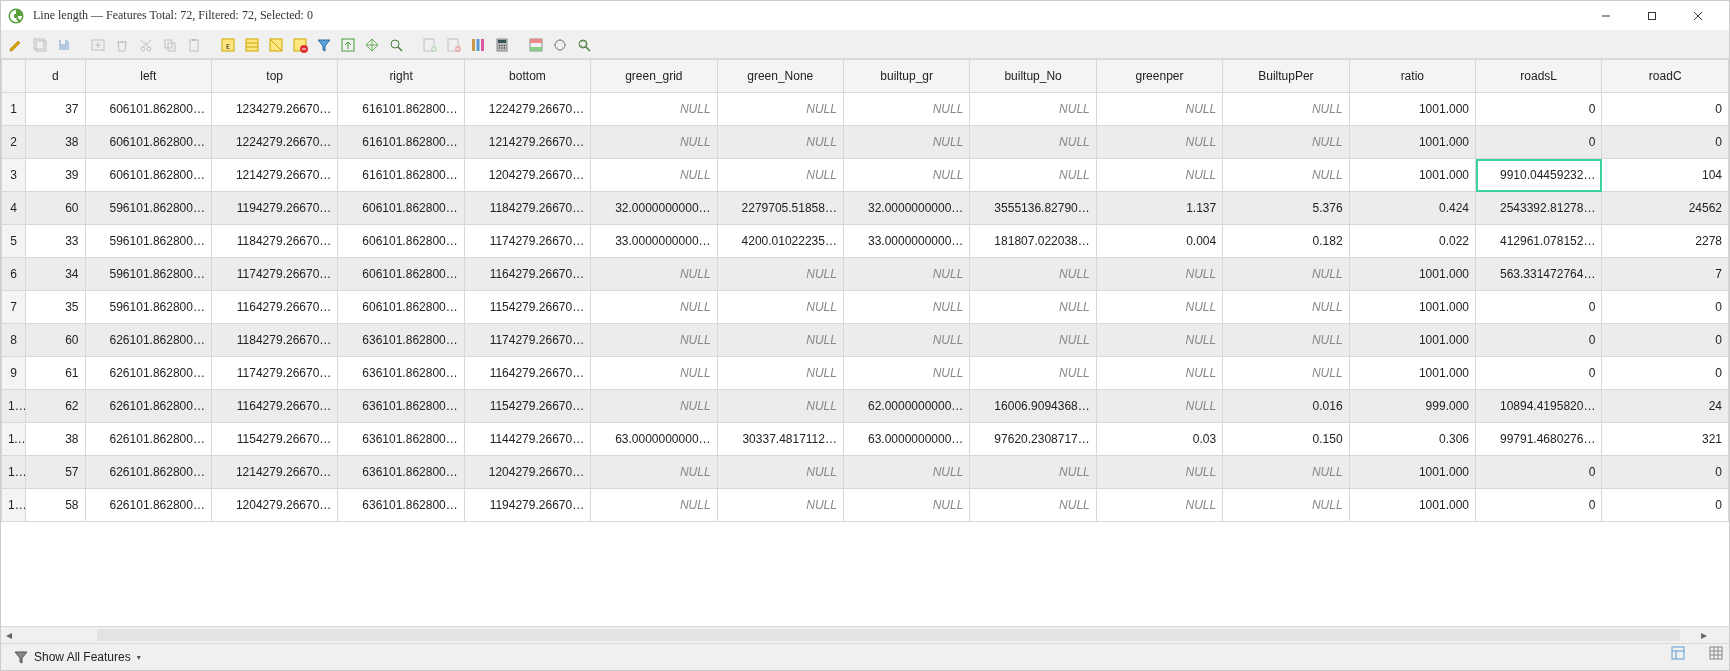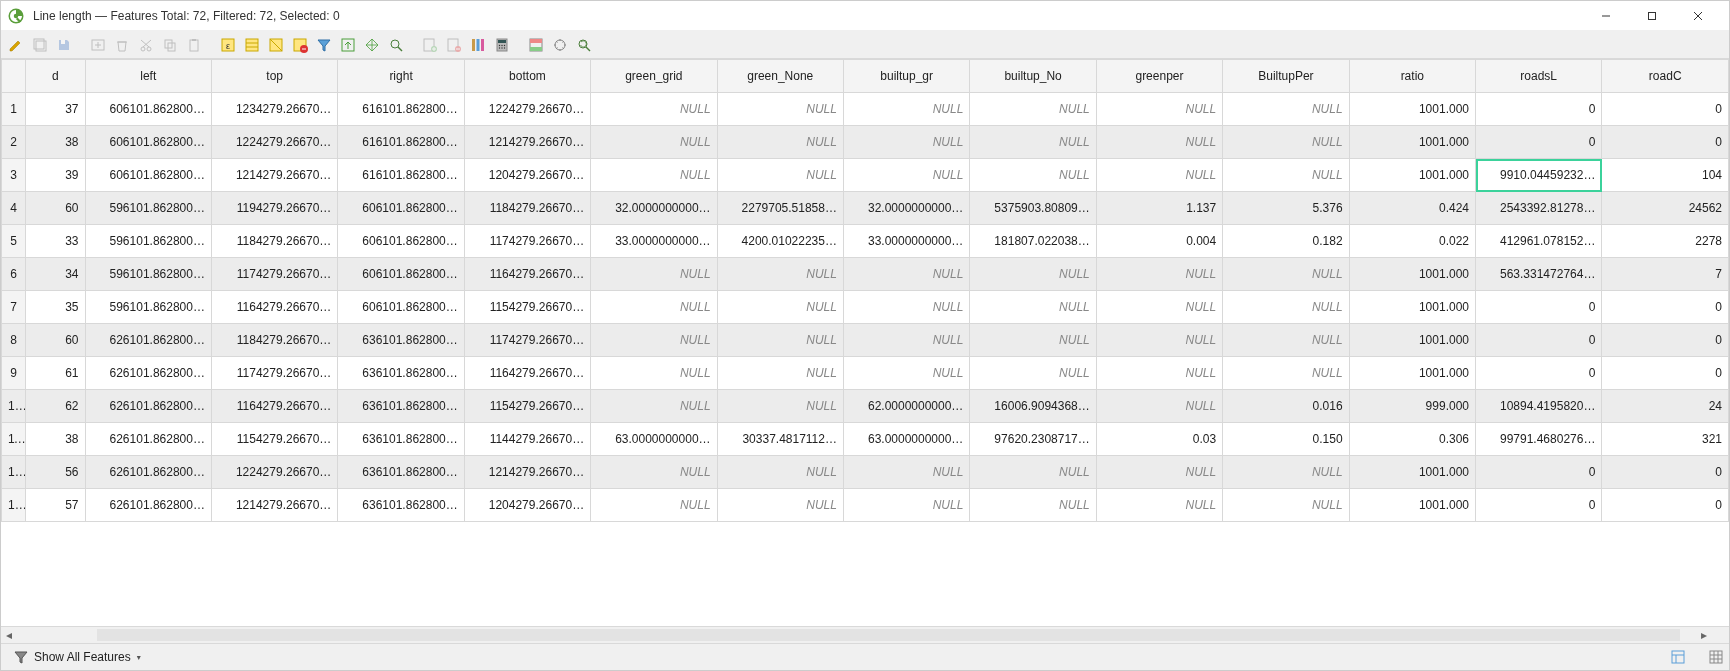--- a/index.html
+++ b/index.html
@@ -2,21 +2,21 @@
 <html><head>
 <meta charset="utf-8">
 <style>
   * { box-sizing: border-box; }
   html, body { margin:0; padding:0; height:100%; font-family: "Segoe UI", Tahoma, sans-serif; font-size:12px; color:#222; background:#fff; }
   .window { display:flex; flex-direction:column; height:671px; width:1730px; border:1px solid #ccc; background:#fff; }
 
   
   .titlebar { display:flex; align-items:center; height:30px; padding:0 8px 0 6px; background:#fff; border-bottom:1px solid #f0f0f0;}
   .titlebar .app-icon { width:18px; height:18px; margin-right:8px; }
-  .titlebar .title { flex:1; font-size:12px; color:#333; }
+  .titlebar .title { flex:1; font-size:12px; color:#333;font-family:Liberation Serif, serif; }
   .titlebar .win-controls { display:flex; gap:0; }
   .titlebar .win-btn { width:46px; height:30px; display:flex; align-items:center; justify-content:center; cursor:default; }
 
   
   .toolbar { display:flex; align-items:center; height:28px; padding:0 4px; background:#f0f0f0; border-bottom:1px solid #d9d9d9; gap:2px;}
   .tb-btn { width:22px; height:22px; display:flex; align-items:center; justify-content:center; border-radius:2px; }
   .tb-btn.disabled { opacity:0.35; }
   .tb-sep { width:8px; }
   .tb-btn svg { width:16px; height:16px; display:block; }
 
@@ -36,21 +36,21 @@
   td.null { color:#888; font-style:italic; }
   td.selected-cell { outline:2px solid #3bd29b; outline-offset:-2px; }
 
   
   .hscroll { height:17px; background:#f0f0f0; border-top:1px solid #d9d9d9; display:flex; }
   .hscroll .track { flex:1; position:relative; margin:2px 16px 2px 80px; background:#e3e3e3; }
   .hscroll .arrow { width:16px; display:flex; align-items:center; justify-content:center; color:#666;}
   .vscroll-placeholder { width:17px; background:#f0f0f0; }
 
   
-  .statusbar { display:flex; align-items:center; height:27px; background:#f0f0f0; border-top:1px solid #d9d9d9; padding:0 4px; gap:20px;}
+  .statusbar { display:flex; height:27px; background:#f0f0f0; border-top:1px solid #d9d9d9; padding:0 4px; gap:20px;}
   .statusbar .filter-btn { display:flex; align-items:center; gap:4px; padding:2px 6px; border:1px solid transparent; border-radius:2px; }
   .statusbar .spacer { flex:1; }
   .sb-icon { width:18px; height:18px; display:flex; align-items:center; justify-content:center;}
   .sb-icon svg { width:16px; height:16px; }
 
   .chev { font-size:8px; color:#555; margin-left:2px;}
 </style>
 </head>
 <body>
 
@@ -337,21 +337,21 @@
           <tr>
             <td>4</td>
             <td>60</td>
             <td>596101.862800…</td>
             <td>1194279.26670…</td>
             <td>606101.862800…</td>
             <td>1184279.26670…</td>
             <td>32.0000000000…</td>
             <td>2279705.51858…</td>
             <td>32.0000000000…</td>
-            <td>5375903.80809…</td>
+            <td>3555136.82790…</td>
             <td>1.137</td>
             <td>5.376</td>
             <td>0.424</td>
             <td>2543392.81278…</td>
             <td>24562</td>
           </tr>
           <tr>
             <td>5</td>
             <td>33</td>
             <td>596101.862800…</td>
@@ -464,43 +464,43 @@
             <td>30337.4817112…</td>
             <td>63.0000000000…</td>
             <td>97620.2308717…</td>
             <td>0.03</td>
             <td>0.150</td>
             <td>0.306</td>
             <td>99791.4680276…</td>
             <td>321</td>
           </tr>
           <tr>
-            <td>12</td>
-            <td>56</td>
-            <td>626101.862800…</td>
-            <td>1224279.26670…</td>
-            <td>636101.862800…</td>
-            <td>1214279.26670…</td>
-            <td class="null">NULL</td>
-            <td class="null">NULL</td>
-            <td class="null">NULL</td>
-            <td class="null">NULL</td>
-            <td class="null">NULL</td>
-            <td class="null">NULL</td>
-            <td>1001.000</td>
-            <td>0</td>
-            <td>0</td>
-          </tr>
-          <tr>
             <td>19</td>
             <td>57</td>
             <td>626101.862800…</td>
             <td>1214279.26670…</td>
             <td>636101.862800…</td>
             <td>1204279.26670…</td>
+            <td class="null">NULL</td>
+            <td class="null">NULL</td>
+            <td class="null">NULL</td>
+            <td class="null">NULL</td>
+            <td class="null">NULL</td>
+            <td class="null">NULL</td>
+            <td>1001.000</td>
+            <td>0</td>
+            <td>0</td>
+          </tr>
+          <tr>
+            <td>14</td>
+            <td>58</td>
+            <td>626101.862800…</td>
+            <td>1204279.26670…</td>
+            <td>636101.862800…</td>
+            <td>1194279.26670…</td>
             <td class="null">NULL</td>
             <td class="null">NULL</td>
             <td class="null">NULL</td>
             <td class="null">NULL</td>
             <td class="null">NULL</td>
             <td class="null">NULL</td>
             <td>1001.000</td>
             <td>0</td>
             <td>0</td>
           </tr>

